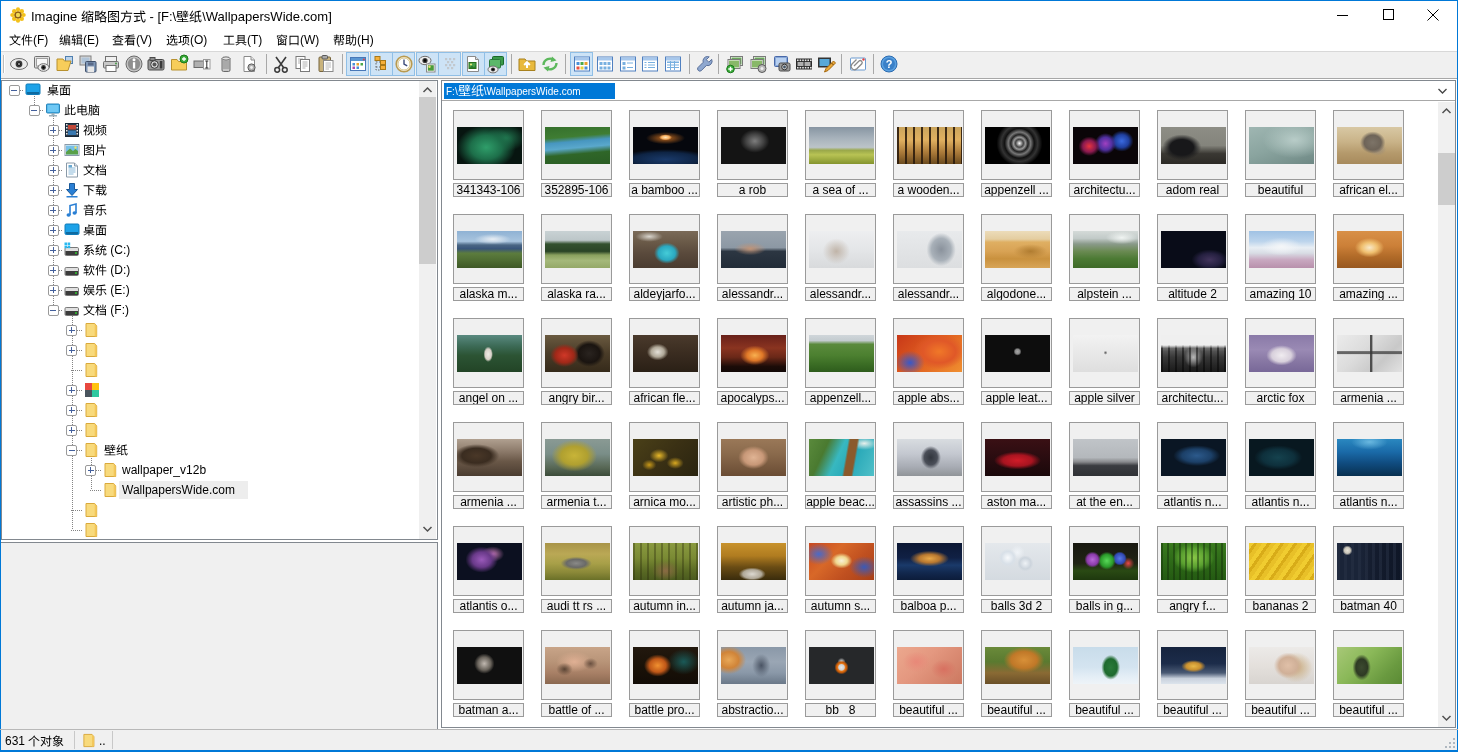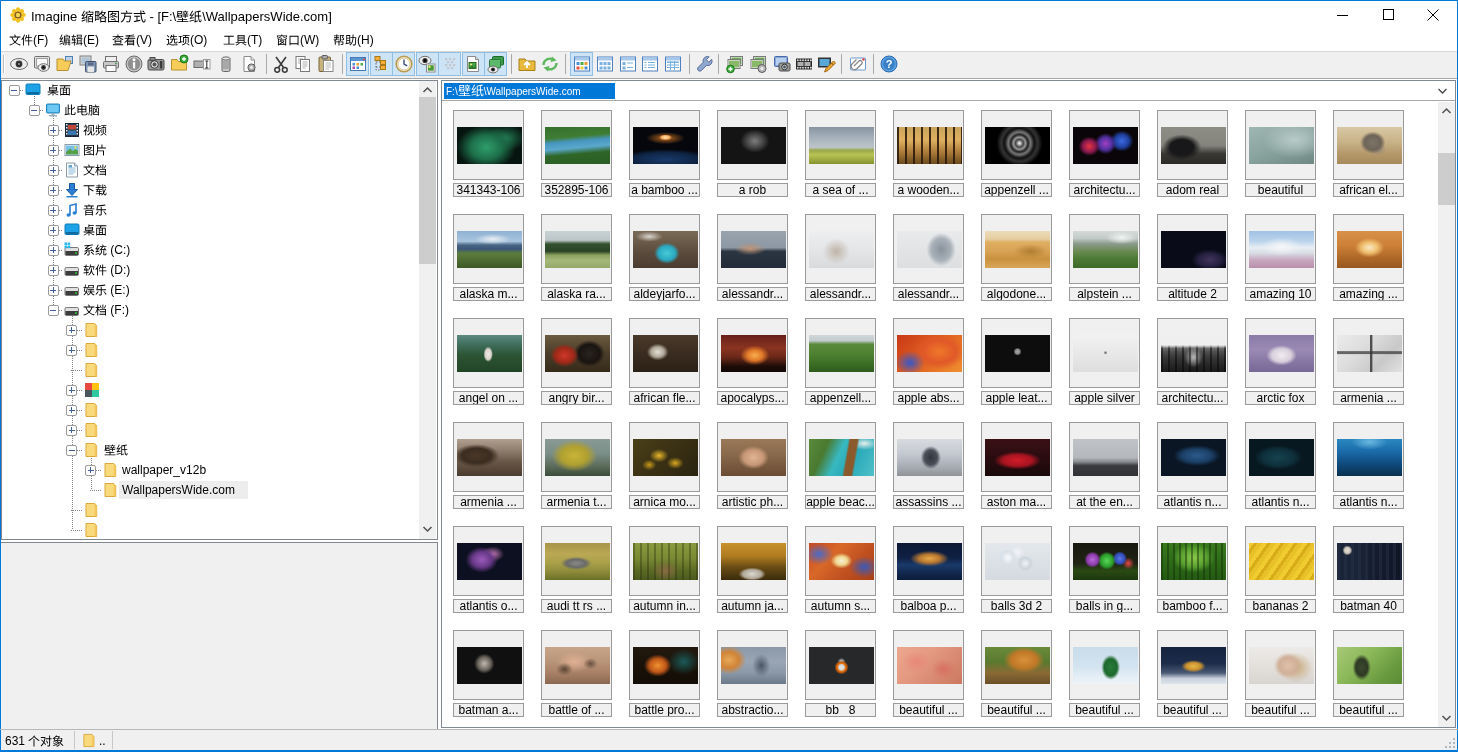--- a/index.html
+++ b/index.html
@@ -969,21 +969,21 @@
     <div class="im t50"></div>
   </div>
 <div class="lb" style="left:981px;top:599px">balls 3d 2</div>
 <div class="fr" style="left:1069px;top:526px">
     <div class="im t51"></div>
   </div>
 <div class="lb" style="left:1069px;top:599px">balls in g...</div>
 <div class="fr" style="left:1157px;top:526px">
     <div class="im t52"></div>
   </div>
-<div class="lb" style="left:1157px;top:599px">bamboo f...</div>
+<div class="lb" style="left:1157px;top:599px">angry f...</div>
 <div class="fr" style="left:1245px;top:526px">
     <div class="im t53"></div>
   </div>
 <div class="lb" style="left:1245px;top:599px">bananas 2</div>
 <div class="fr" style="left:1333px;top:526px">
     <div class="im t54"></div>
   </div>
 <div class="lb" style="left:1333px;top:599px">batman 40</div>
 <div class="fr" style="left:453px;top:630px">
     <div class="im t55"></div>

